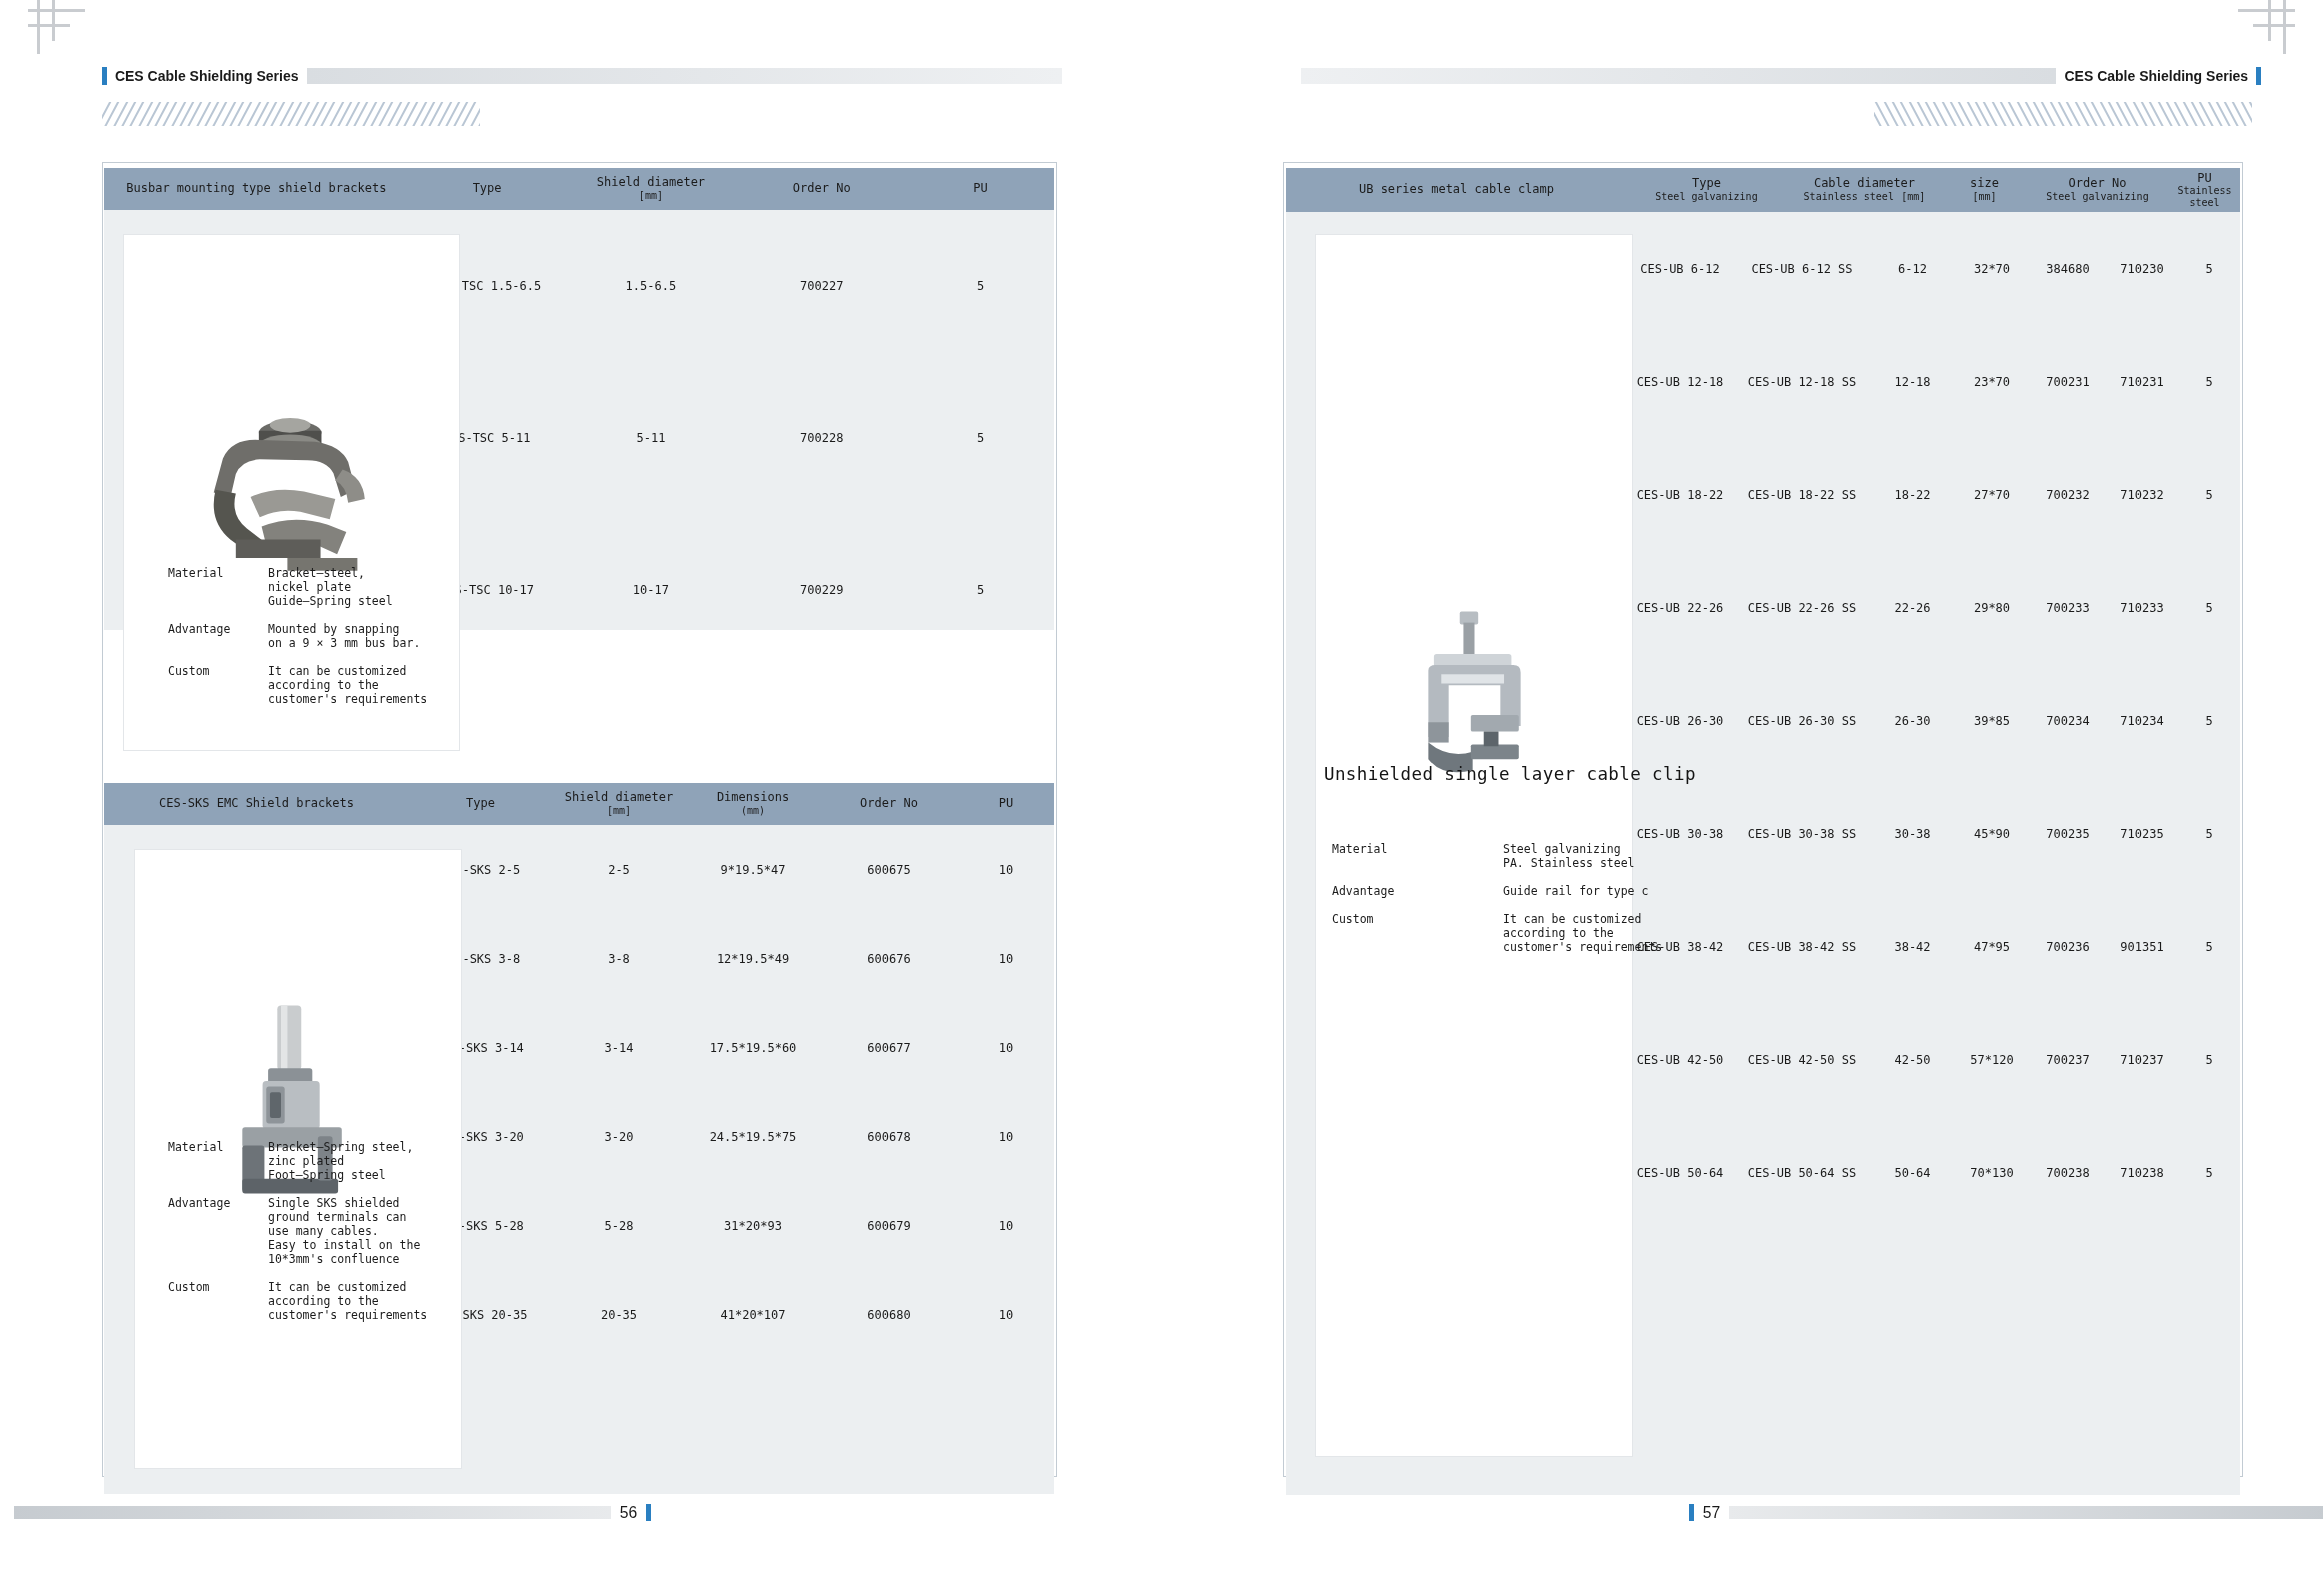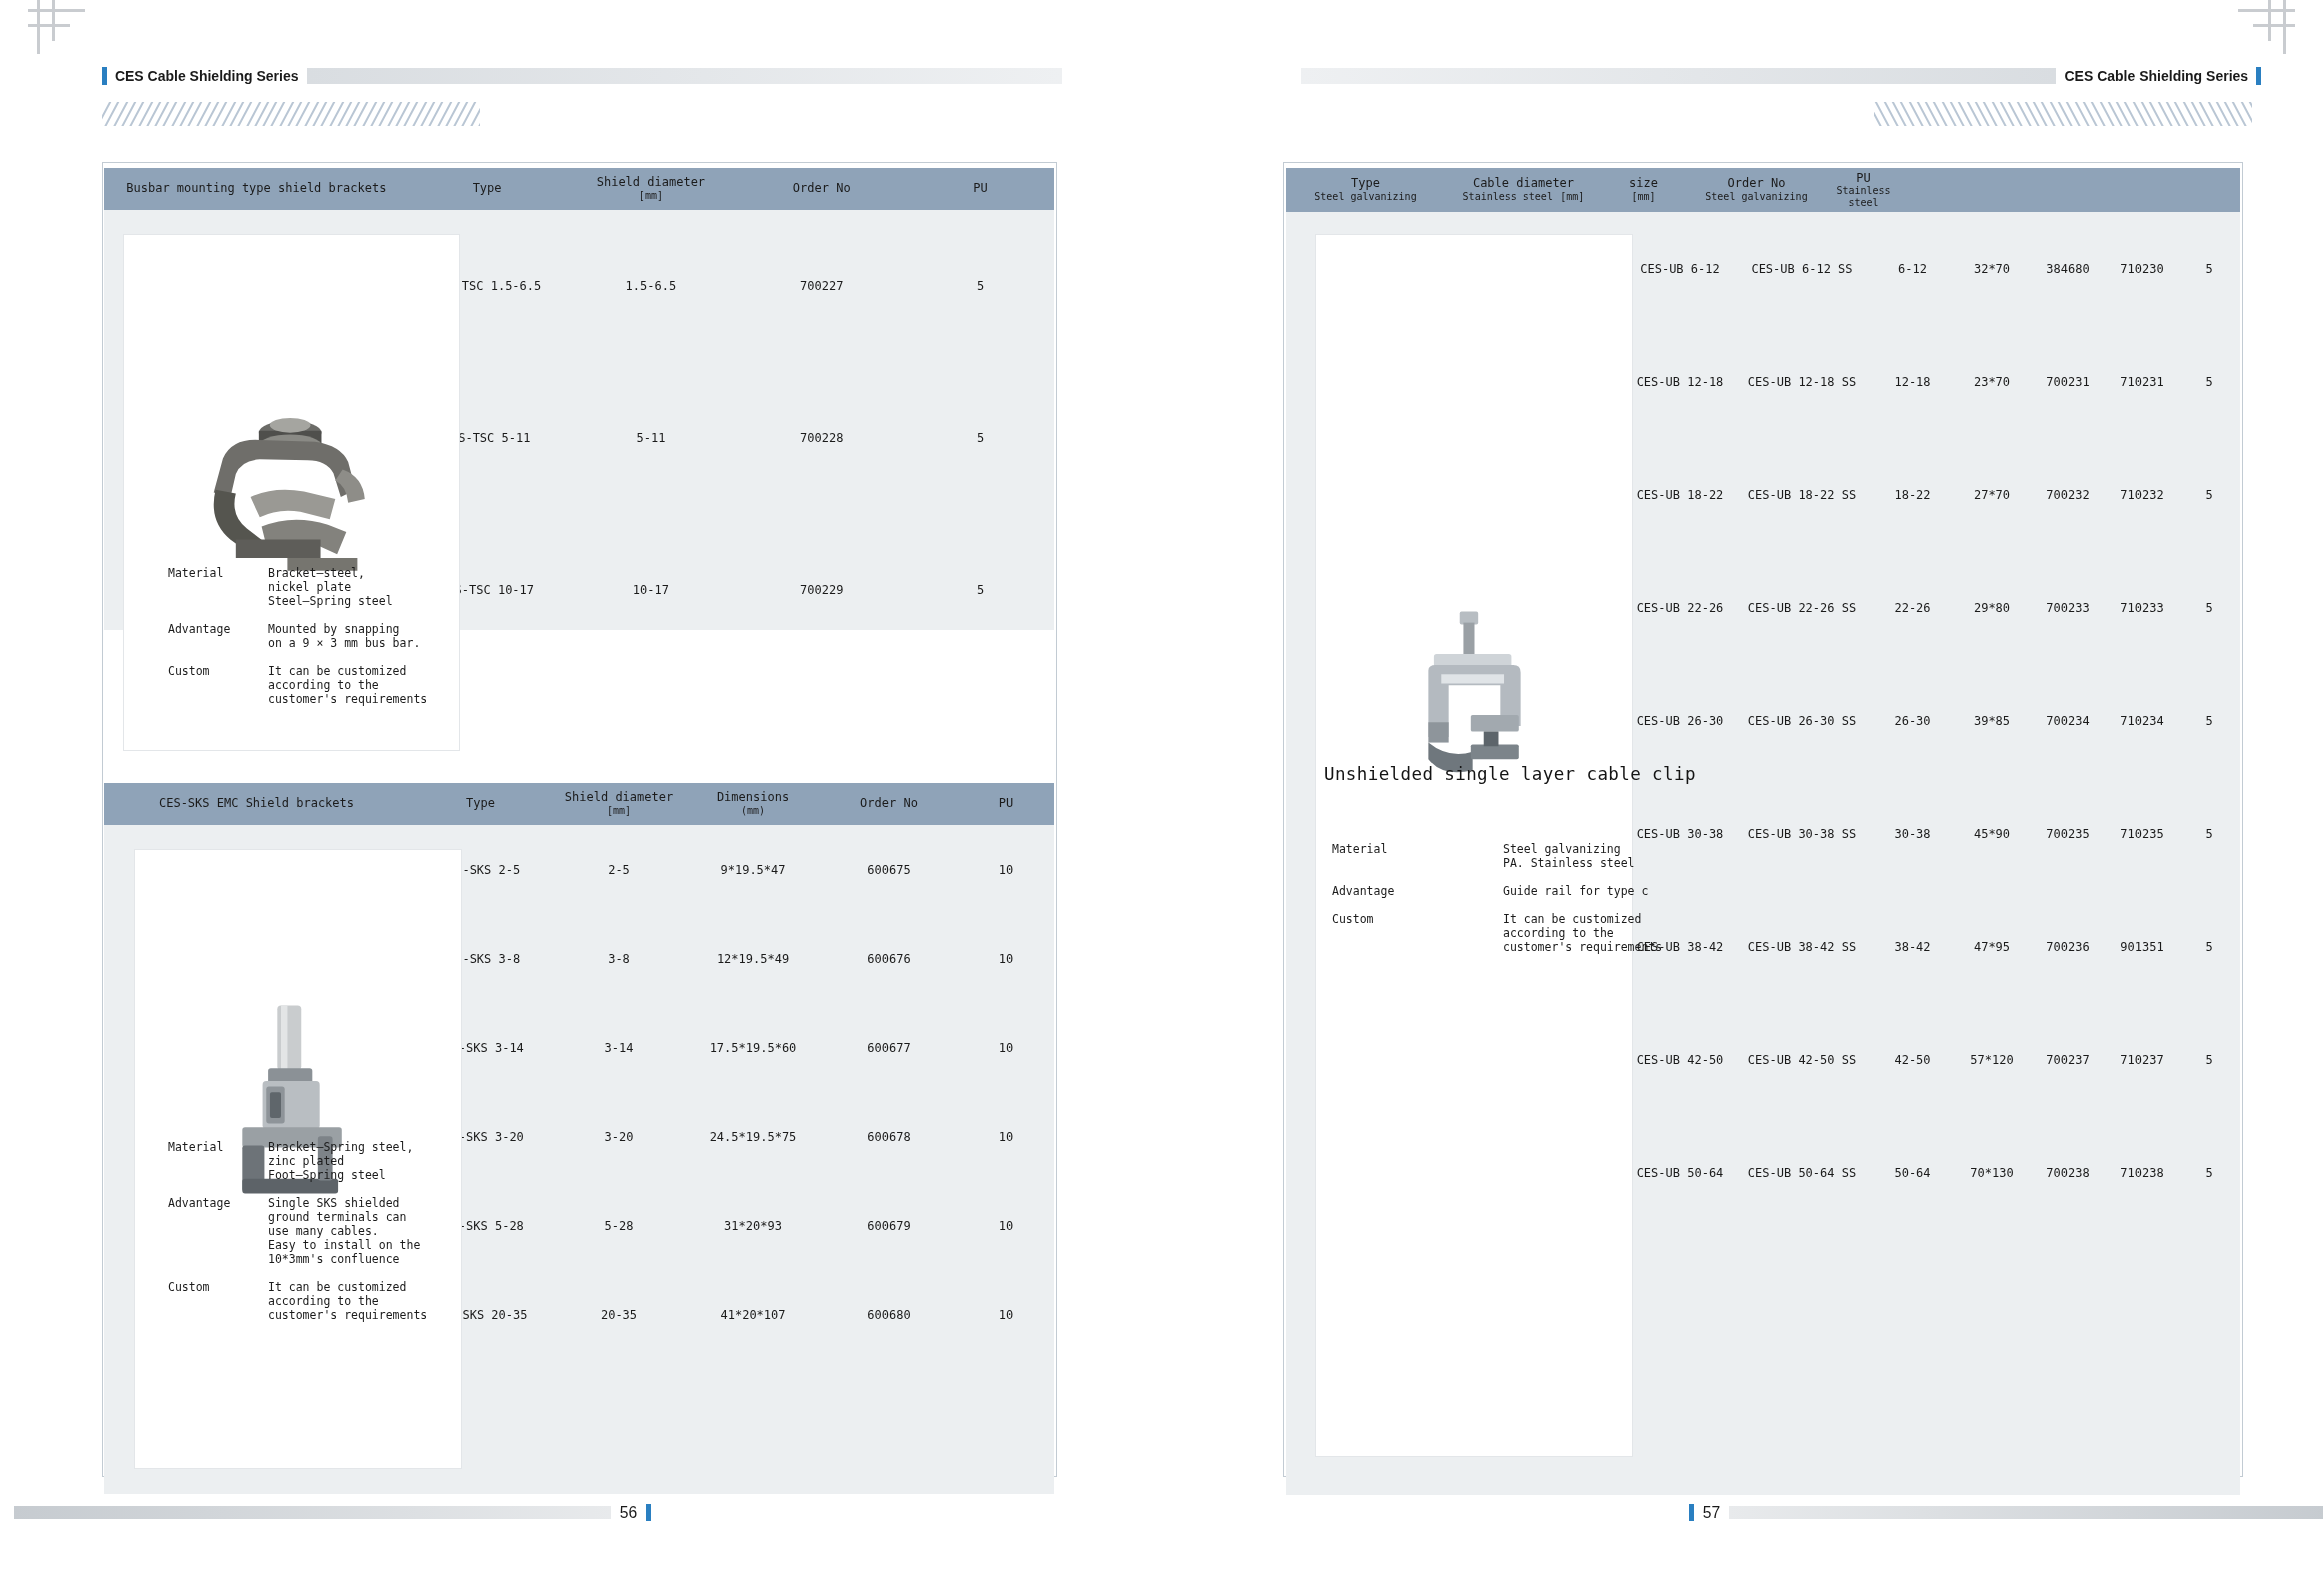--- a/index.html
+++ b/index.html
@@ -329,21 +329,21 @@
       <ellipse cx="103" cy="22" rx="22" ry="8" fill="#a5a5a0"></ellipse>
       <path d="M160 70 q22 8 24 32 l-18 4 q-2 -18 -14 -24 z" fill="#8e8d88"></path>
     </svg>
   </div>
 
   <div class="spec" id="spec1">
     <div class="row">
       <div class="k">Material</div>
       <div class="v">Bracket—steel,
     nickel plate
-    Steel—Spring steel</div>
+    Guide—Spring steel</div>
     </div>
     <div class="row">
       <div class="k">Advantage</div>
       <div class="v">Mounted by snapping
     on a 9 × 3 mm bus bar.</div>
     </div>
     <div class="row">
       <div class="k">Custom</div>
       <div class="v">It can be customized
     according to the
@@ -526,20 +526,21 @@
     <i style="left: 357px;"></i>
     <i style="left: 365px;"></i>
     <i style="left: 374px;"></i>
     <i style="left: 382px;"></i>
   </div>
 
 <div class="frame frame-right"></div>
 
 <div class="tbl" id="tbl3">
   <div class="thead">
+    <div class="cell" style="width:341px">UB series metal cable clamp</div>
     <div class="cell" style="width:159px">
       <span>Type</span>
       <span class="sub" style="display:flex;gap:24px;">
         <span>Steel galvanizing</span>
       </span>
     </div>
     <div class="cell" style="width:157px">
       <span>Cable diameter</span>
       <span class="sub" style="display:flex;gap:7.4px;">
         <span>Stainless steel</span>

